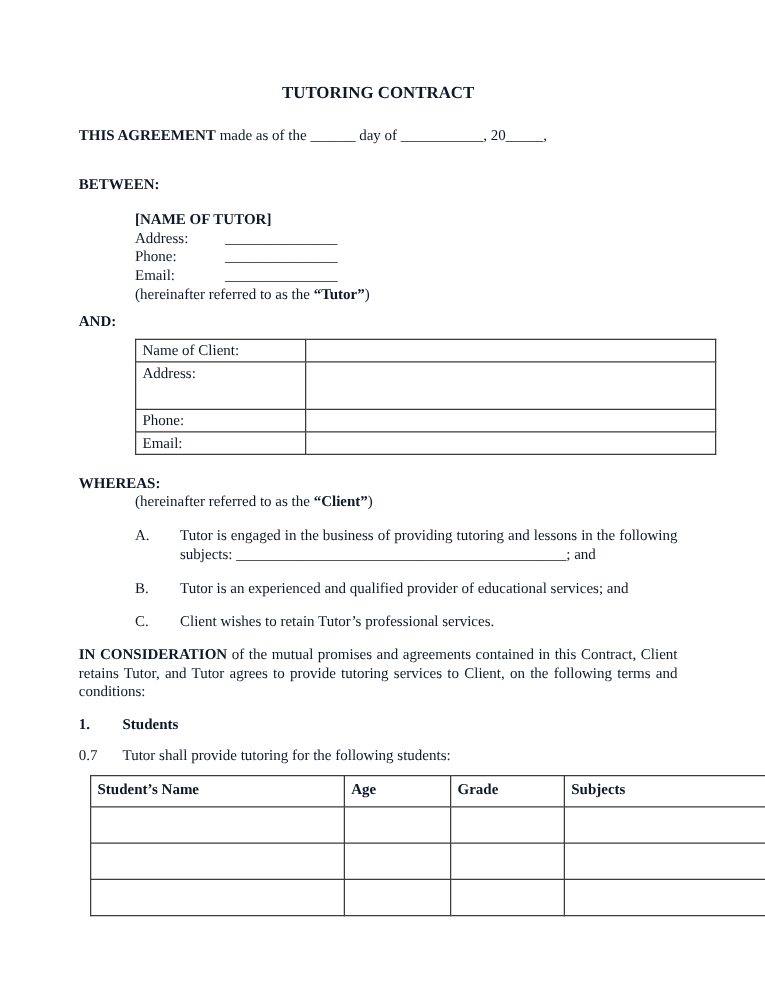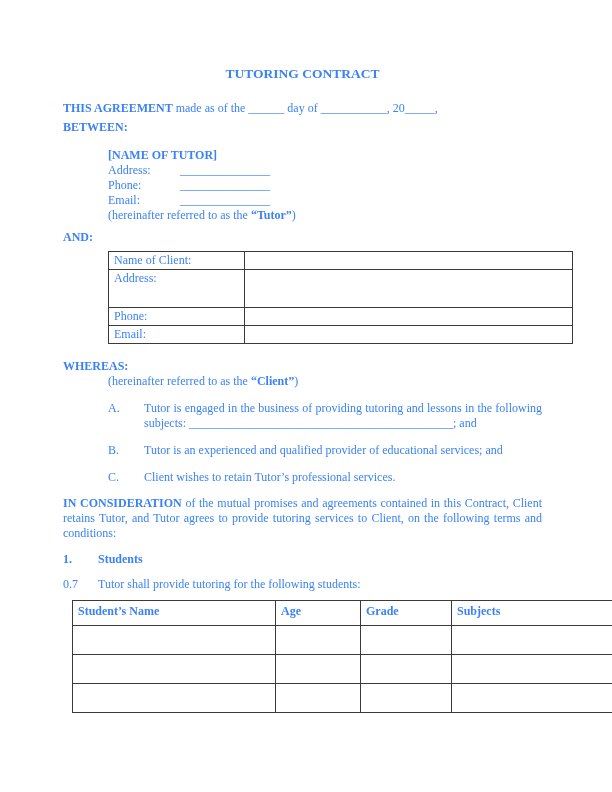--- a/index.html
+++ b/index.html
@@ -2,38 +2,38 @@
 <html><head>
 <meta charset="utf-8">
 <style>
   html, body { margin: 0; padding: 0; background: #ffffff; }
   .page {
     width: 612px;
     height: 792px;
     box-sizing: border-box;
     padding: 66px 70px 0 63px;
     background: #ffffff;
-    color: #3b82f6;
+    color: #0f172a;
     font-family: "Liberation Serif", serif;
     font-size: 12px;
     line-height: 15px;
     overflow: hidden;
   }
   .doc-title {
     text-align: center;
     font-weight: bold;
     font-size: 13.5px;
     line-height: 16px;
     margin: 0;
   }
   .bold { font-weight: bold; }
   .para { margin: 0; }
   .justify { text-align: justify; }
   .m-intro { margin-top: 19px; }
-  .m-between { margin-top: 4px; font-weight: bold; }
+  .m-between { margin-top: 24px; font-weight: bold; }
   .tutor-block { margin: 13px 0 0 45px; }
   .field-row { display: flex; }
   .field-label { width: 72px; flex-shrink: 0; }
   .m-and { margin-top: 7px; font-weight: bold; }
 
   table { border-collapse: collapse; table-layout: fixed; }
   td, th { border: 1px solid #3b3b3b; vertical-align: top; padding: 1px 5px; font-weight: normal; text-align: left; }
 
   .client-table { width: 465px; margin: 6px 0 0 45px; }
   .client-table .col-label { width: 125px; }

